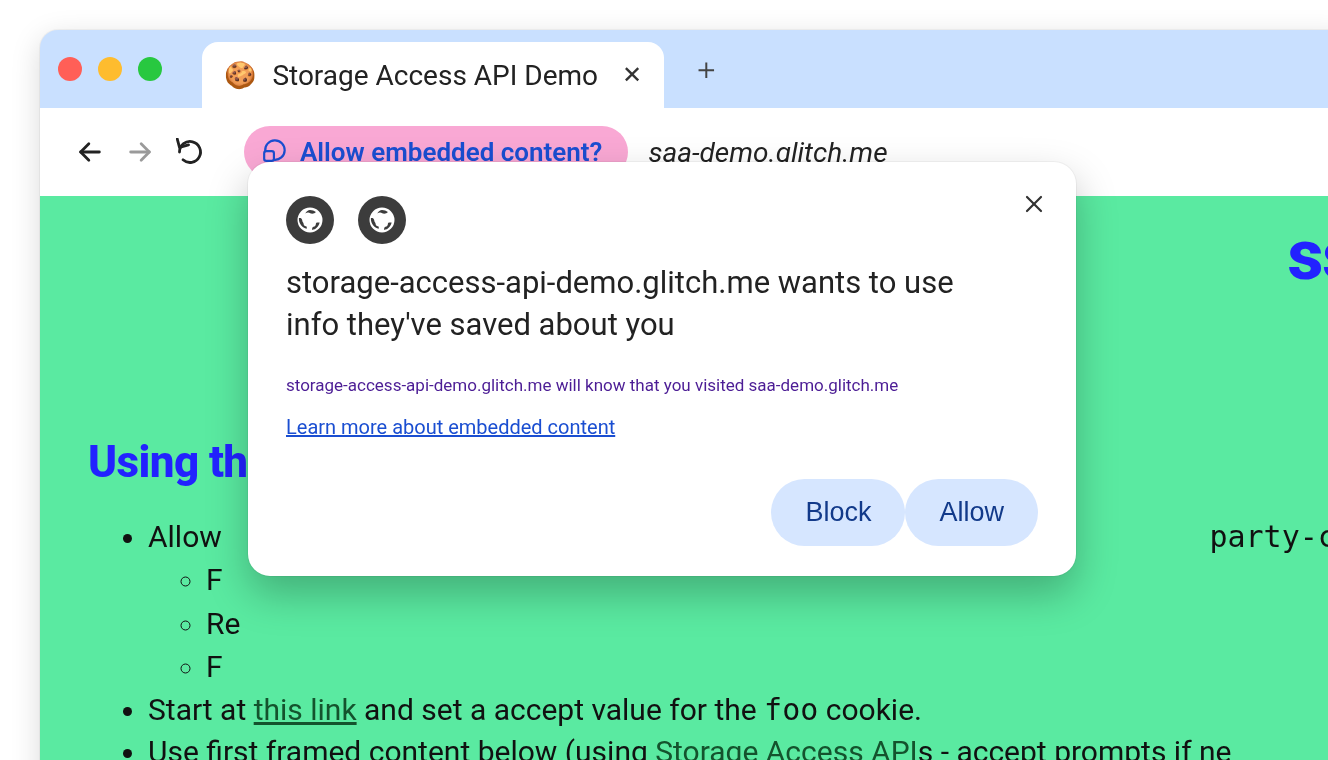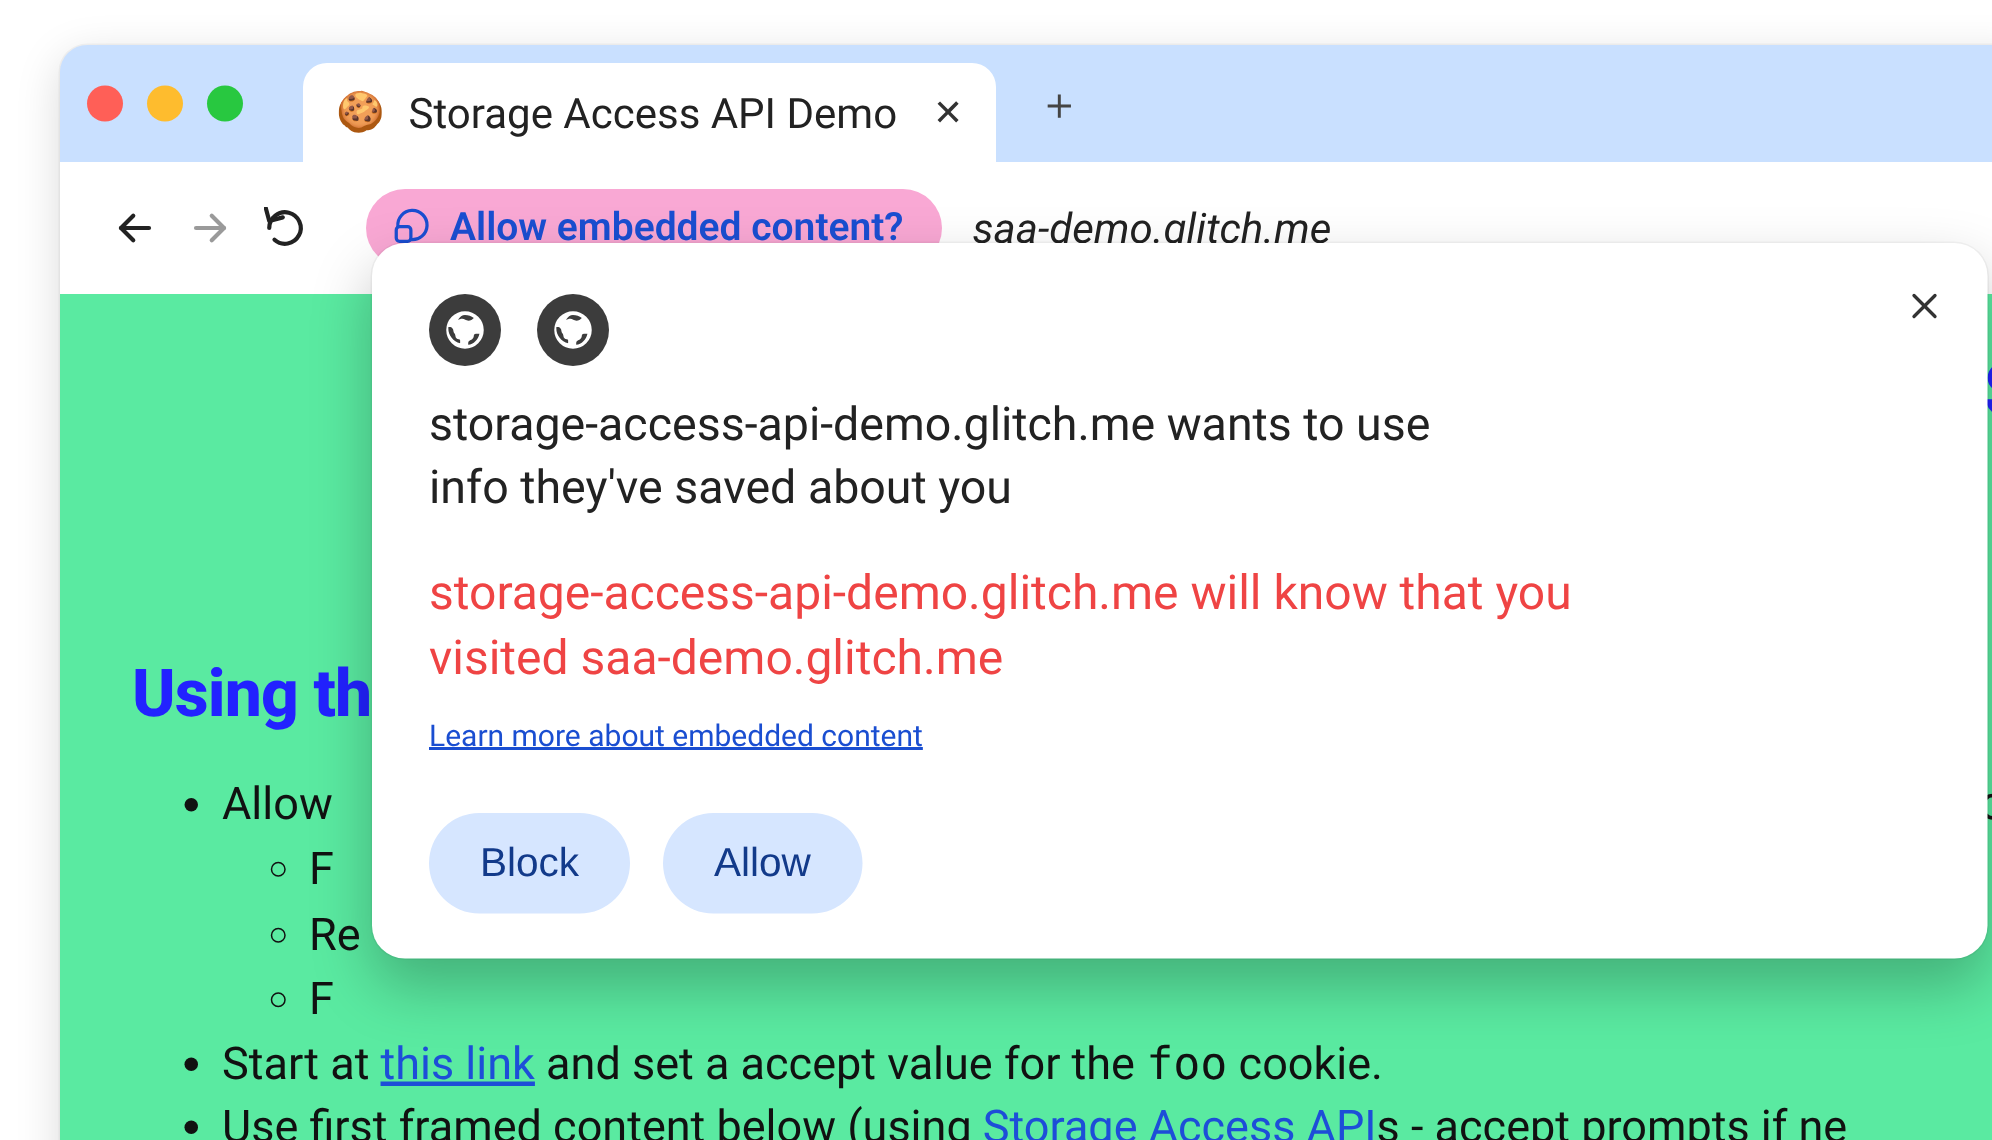--- a/index.html
+++ b/index.html
@@ -132,26 +132,26 @@
     font-size: 30px;
     line-height: 1.4;
     color: #111;
   }
   ul.sub { list-style: circle; padding-left: 58px; margin: 0; }
   ul.sub > li {
     font-size: 30px;
     line-height: 1.45;
     color: #111;
   }
-  .link { color: #1d4ed8; text-decoration: underline; text-align: right; }
+  .link { color: #14532d; text-decoration: underline; text-align: right; }
   .mono { font-family: ui-monospace, Menlo, Consolas, monospace; }
   .permission-bubble {
     position: absolute;
     left: 248px; top: 162px;
-    width: 1077px;
+    width: 828px;
     background: #fff;
     border-radius: 22px;
     box-shadow: 0 18px 40px rgba(0,0,0,0.25), 0 0 0 1px rgba(0,0,0,0.04);
     padding: 34px 38px 30px 38px;
     z-index: 10;
   }
   .bubble-close {
     position: absolute;
     right: 22px; top: 22px;
     width: 40px; height: 40px;
@@ -167,37 +167,36 @@
   .globe svg { width: 30px; height: 30px; fill: #fff; }
   .bubble-title {
     font-size: 31px;
     font-weight: 400;
     color: #222;
     line-height: 1.35;
     margin: 2px 0 18px 0;
     max-width: 720px;
   }
   .bubble-sub {
-    font-size: 32px;
-    color: #ef4444;
+    font-size: 17px;
+    color: #4c1d95;
     line-height: 1.35;
     margin-bottom: 18px;
     max-width: 790px;
     margin-top: 28px;
   }
   .bubble-link {
     font-size: 20px;
     color: #1a4ed1;
     text-decoration: underline;
     display: inline-block;
   }
   .bubble-buttons {
     display: flex;
-    gap: 22px;
-    justify-content: flex-start;
+    justify-content: flex-end;
     margin-top: 40px;
   }
   .pill-btn {
     background: #d6e6ff;
     color: #123a8a;
     font-size: 27px;
     font-weight: 500;
     border-radius: 999px;
     padding: 18px 34px;
     border: none;

